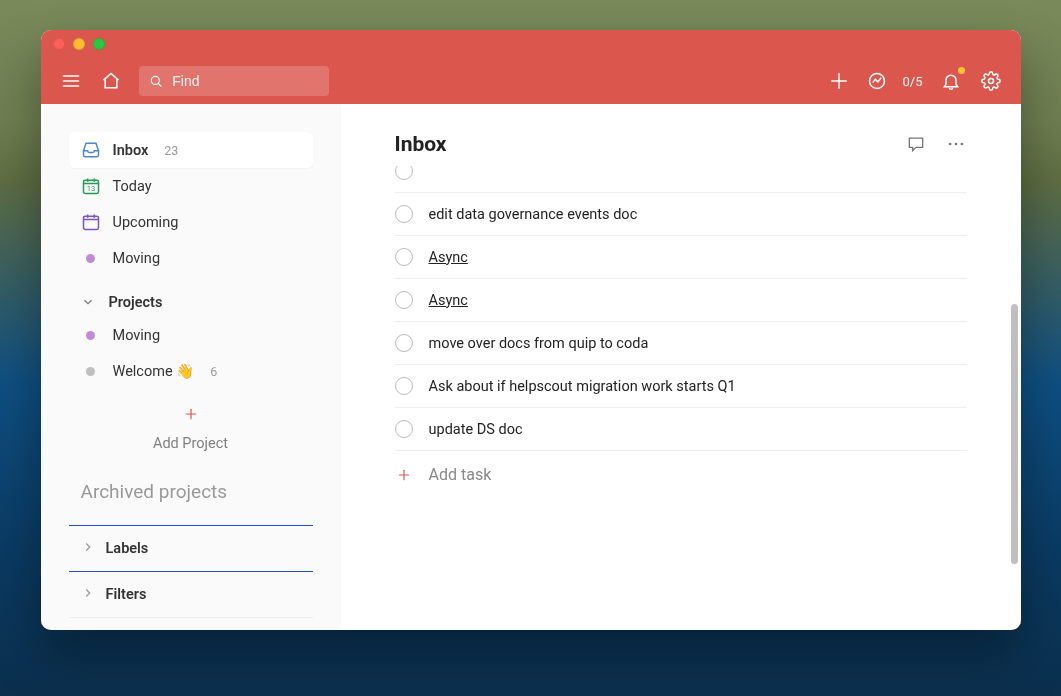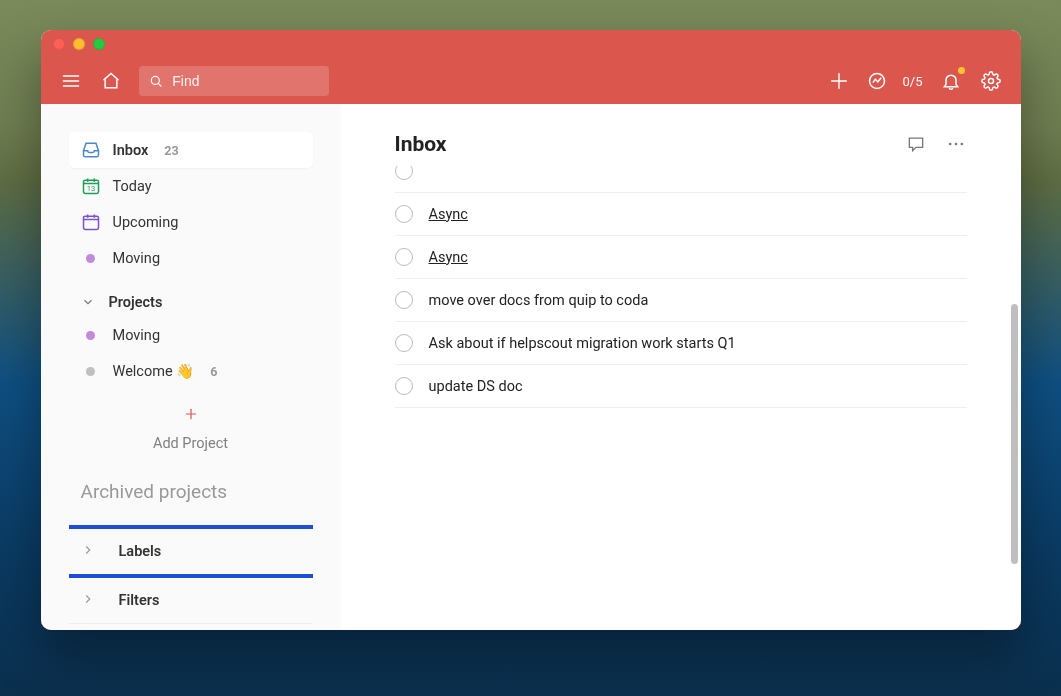--- a/index.html
+++ b/index.html
@@ -86,21 +86,21 @@
   .navitem {
     display: flex;
     align-items: center;
     gap: 12px;
     padding: 8px 12px;
     border-radius: 6px;
     cursor: pointer;
     margin: 0 14px;
   }
   .navitem.active { background: #fff; box-shadow: 0 1px 2px rgba(0,0,0,0.04); font-weight: 600; }
-  .navitem .count { color: #999; font-weight: 700; font-size: 12.5px; margin-left: 4px; }
+  .navitem .count { color: #999; font-weight: 400; font-size: 12.5px; margin-left: 4px; }
   .navicon { width: 20px; height: 20px; display:flex; align-items:center; justify-content:center; flex-shrink:0; }
   .proj-dot { width:9px; height:9px; border-radius:50%; }
 
   .section-header {
     display:flex; align-items:center; gap:12px;
     padding: 10px 12px 6px;
     margin: 8px 14px 0;
     font-weight: 600;
     font-size: 14.5px;
     cursor: pointer;
@@ -109,25 +109,25 @@
   .addproj {
     display:flex; align-items:center; gap:12px;
     padding: 10px 12px;
     margin: 6px 14px 0;
     color: #808080;
     cursor:pointer;
     flex-direction:column;
   }
   .archived { padding: 18px 26px 4px; color:#999; font-size:19px; }
   .collapse-row {
-    display:flex; align-items:flex-start; gap:22px;
+    display:flex; align-items:flex-start; gap:9px;
     padding: 14px 12px;
     margin: 0 14px;
     font-weight:600;
-    border-top:4px solid #1d4ed8;
+    border-top:1px solid #1d4ed8;
     cursor:pointer;
   }
   .collapse-row .chev { color:#999; }
 
   .main {
     flex: 1;
     background: #fff;
     display: flex;
     flex-direction: column;
     min-width: 0;
@@ -358,39 +358,52 @@
               <circle cx="19" cy="12" r="1.6"></circle>
             </svg>
         </span>
       </div>
 
       <div class="tasklist" id="tasklist">
           <div class="task truncated">
             <span class="circle"></span>
             <span class="label"></span>
           </div>
+          <div class="task">
+            <span class="circle"></span>
+            <span class="label">edit data governance events doc</span>
+          </div>
           <div class="task link">
             <span class="circle"></span>
             <span class="label">Async</span>
           </div>
           <div class="task link">
             <span class="circle"></span>
             <span class="label">Async</span>
           </div>
           <div class="task">
             <span class="circle"></span>
             <span class="label">move over docs from quip to coda</span>
           </div>
           <div class="task">
             <span class="circle"></span>
             <span class="label">Ask about if helpscout migration work starts Q1</span>
           </div>
           <div class="task">
             <span class="circle"></span>
             <span class="label">update DS doc</span>
+          </div>
+          <div class="addtask">
+            <span class="plus-red">
+              <svg width="16" height="16" viewBox="0 0 24 24" fill="none" stroke="#db574d" stroke-width="1.8" stroke-linecap="round">
+                <line x1="12" y1="5" x2="12" y2="19"></line>
+                <line x1="5" y1="12" x2="19" y2="12"></line>
+              </svg>
+            </span>
+            <span>Add task</span>
           </div>
         </div>
 
       <div class="vscroll-indicator"></div>
     </main>
 
   </div>
 </div>
 
 </body></html>

